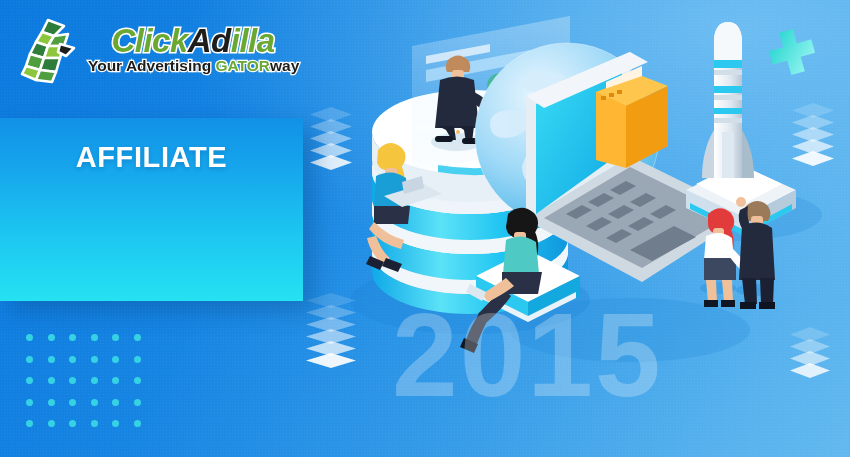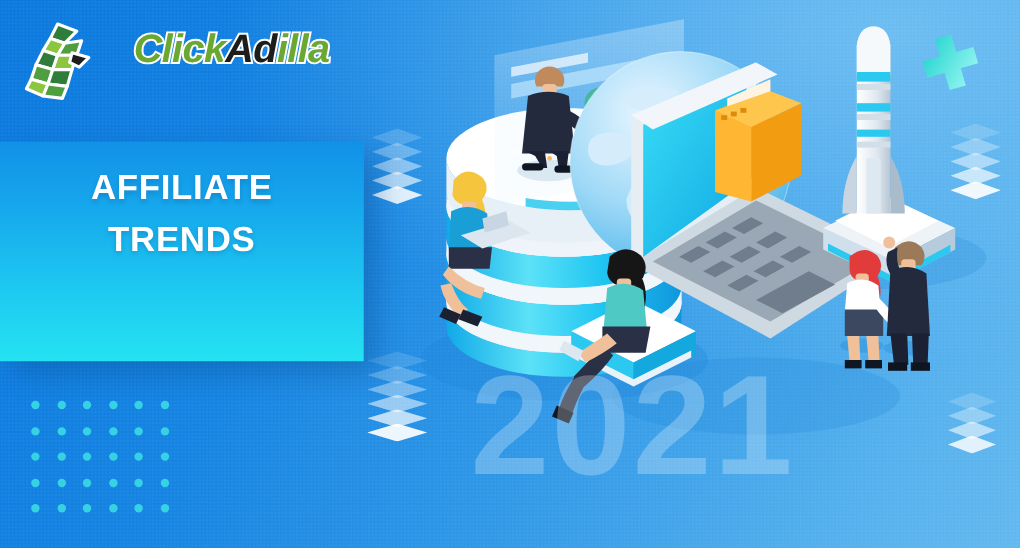--- a/index.html
+++ b/index.html
@@ -292,21 +292,21 @@
         <path d="M414 232 q-8 -12 -4 -22 l8 -4 q-2 14 4 22 Z" fill="#232a3d"></path>
         <circle cx="411" cy="202" r="5" fill="#f0c09a"></circle>
         <path d="M412 278 l14 0 1 26 -12 0 Z" fill="#1b2133"></path>
         <path d="M430 278 l14 0 -1 26 -12 0 Z" fill="#1b2133"></path>
         <path d="M410 302 l16 0 0 7 -16 0 Z" fill="#0e1420"></path>
         <path d="M429 302 l16 0 0 7 -16 0 Z" fill="#0e1420"></path>
       </g>
     </svg>
   </div>
 
-  <div class="year">2021</div>
+  <div class="year">2015</div>
 
   <div class="cross">
     <b></b>
     <b></b>
   </div>
 
   <div class="dstack ds-a">
     <i style="opacity:.18"></i>
     <i style="opacity:.30"></i>
     <i style="opacity:.45"></i>
@@ -331,21 +331,20 @@
   <div class="dstack ds-d">
     <i style="opacity:.18"></i>
     <i style="opacity:.34"></i>
     <i style="opacity:.56"></i>
     <i style="opacity:.82"></i>
   </div>
 
   <div class="panel">
     <div class="panel-title">
       <span>AFFILIATE</span>
-      <span>TRENDS</span>
     </div>
   </div>
 
   <div class="dots">
     <i></i>
       <i></i>
     <i></i>
       <i></i>
     <i></i>
       <i></i>
@@ -387,16 +386,17 @@
           <path d="M42 30 L56 34 L48 42 L40 38 Z" fill="#1d1d1b"></path>
           <path d="M12 40 L26 44 L22 56 L8 52 Z" fill="#4f9e3f"></path>
           <path d="M26 44 L42 44 L38 58 L22 56 Z" fill="#2f7d3a"></path>
           <path d="M8 52 L22 56 L18 66 L4 60 Z" fill="#8cc63f"></path>
           <path d="M22 56 L38 58 L34 68 L18 66 Z" fill="#4f9e3f"></path>
         </g>
       </svg>
     </div>
     <div class="logo-text">
       <div class="logo-word"><span class="lw-g">Click</span><span class="lw-b">Ad</span><span class="lw-g">illa</span></div>
+      <div class="logo-tag"><span class="lt-d">Your Advertising </span><span class="lt-g">GATOR</span><span class="lt-d">way</span></div>
     </div>
   </div>
 
 </div>
 
 </body></html>

